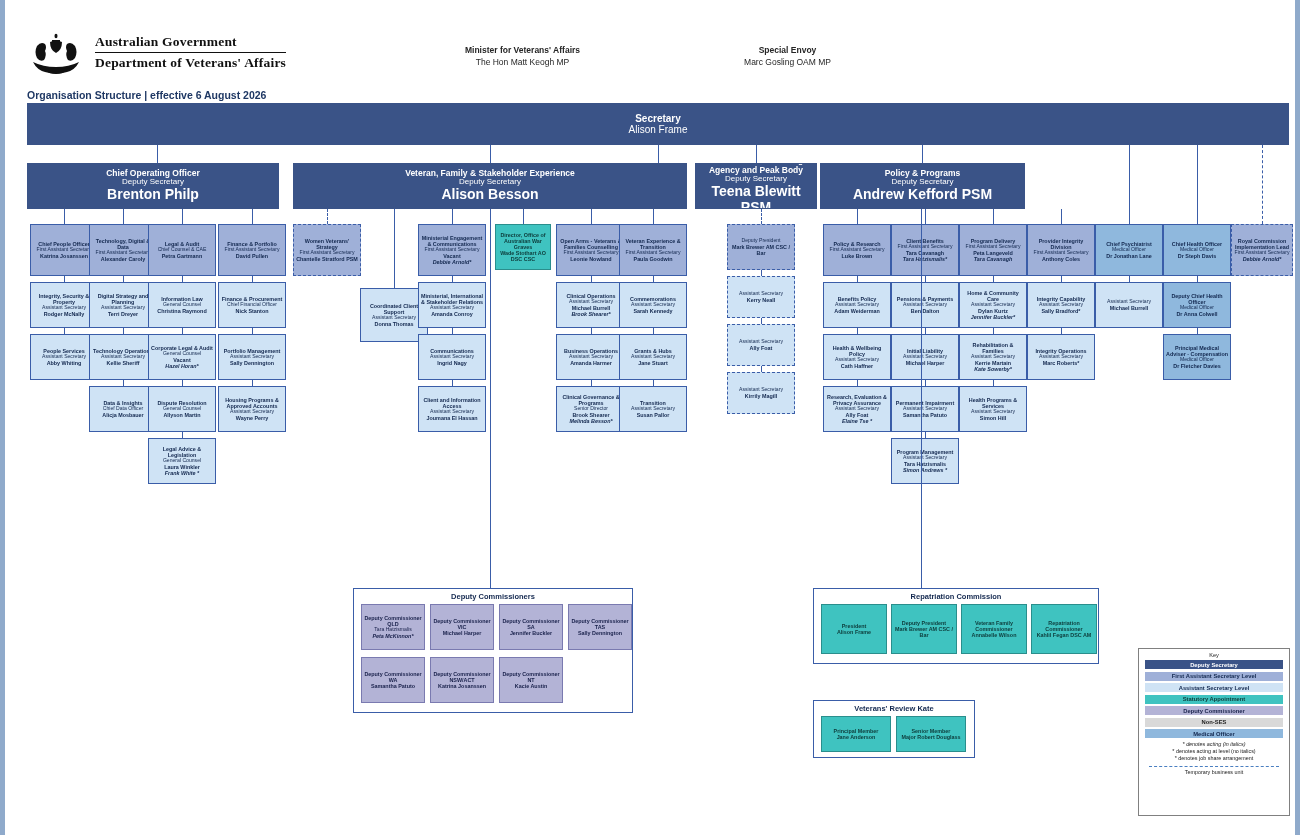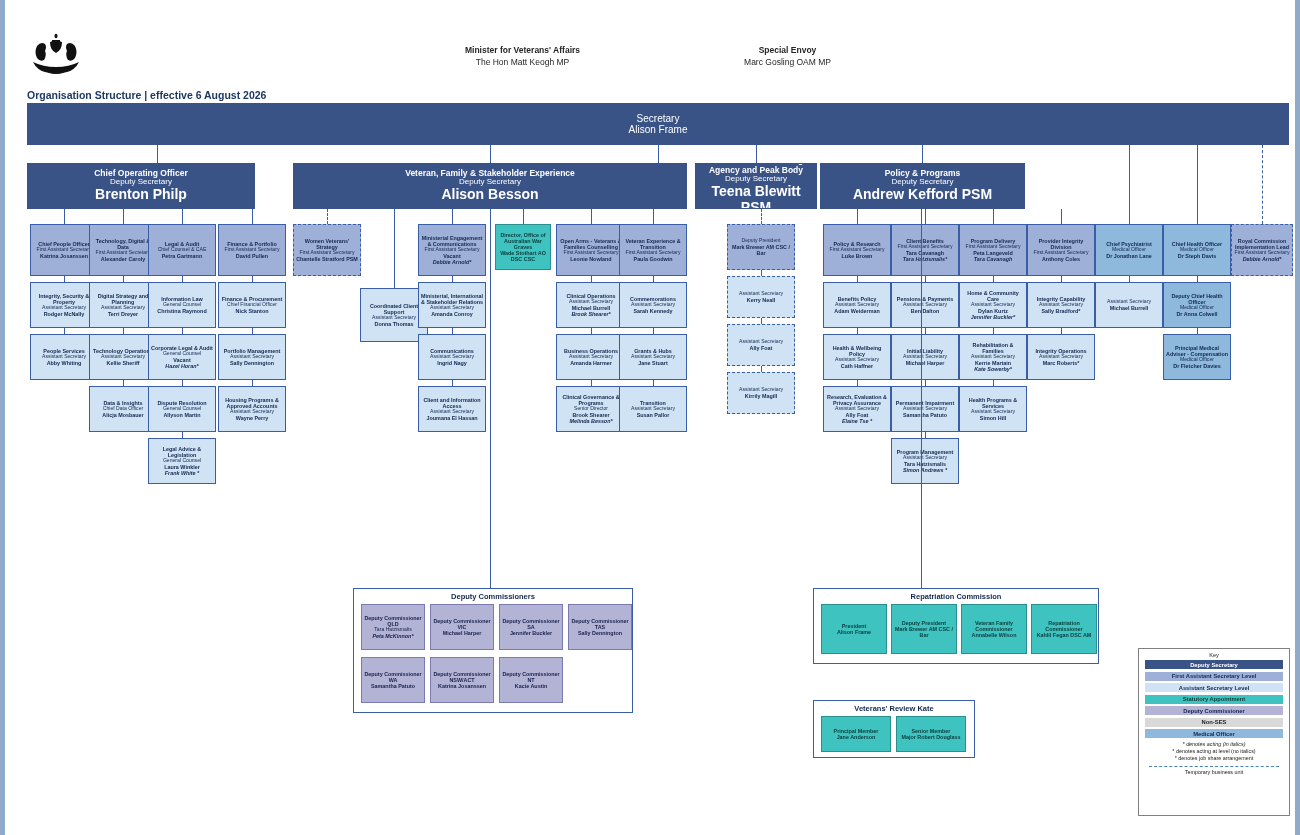--- a/index.html
+++ b/index.html
@@ -43,21 +43,21 @@
   .box .l2{font-weight:normal;}
   .box .l3{font-weight:bold;}
   .box .l4{font-weight:bold;font-style:italic;}
 
   .ds{background:#3a5387;border:1px solid #3a5387;color:#ffffff;}
   .ds .l1{font-size:8.5px;}
   .ds .l2{font-size:8px;font-weight:normal;}
   .ds .l3{font-size:14px;}
 
   .sec{background:#3a5387;border:1px solid #3a5387;color:#ffffff;}
-  .sec .l1{font-size:10px;font-weight:normal;}
+  .sec .l1{font-size:10px;font-weight:bold;}
   .sec .l3{font-size:10px;font-weight:normal;}
 
   .fas{background:#9fb0d8;color:#13284f;}
   .as{background:#cfe3f5;color:#13284f;}
   .stat{background:#3fc3c0;border:1px solid #2a8e8c;color:#0d3b3a;}
   .dc{background:#b3b3d6;border:1px solid #7a7ab0;color:#18204a;}
   .mo{background:#8fb8dd;color:#13284f;}
   .dashed{border:1.4px dashed #3a5da8;}
 
   .box .l1,.box .l2,.box .l3,.box .l4{line-height:1.12;display:block;width:100%;}
@@ -96,20 +96,25 @@
       <g fill="#111">
         <ellipse cx="31" cy="10" rx="1.5" ry="2.2"></ellipse>
         <path d="M27 14 h8 v2 h-8 z"></path>
         <path d="M25 16 q6 -3 12 0 q0 8 -6 11 q-6 -3 -6 -11 z"></path>
         <path d="M12 20 q4 -5 8 -2 q2 3 0 7 q2 4 -1 9 q-4 2 -7 -2 q-3 -6 0 -12 z"></path>
         <path d="M50 20 q-4 -5 -8 -2 q-2 3 0 7 q-2 4 1 9 q4 2 7 -2 q3 -6 0 -12 z"></path>
         <path d="M8 36 q10 5 23 5 q13 0 23 -5 q-4 8 -12 10 q-11 3 -22 0 q-8 -2 -12 -10 z"></path>
         <path d="M20 44 q11 4 22 0 q-4 4 -11 4 q-7 0 -11 -4 z"></path>
       </g>
     </svg>
+    <div class="gov-text">
+      <div class="gov-line1">Australian Government</div>
+      <div class="gov-rule"></div>
+      <div class="gov-line2">Department of Veterans' Affairs</div>
+    </div>
   </div>
 
   <div class="minister" style="left:435px;top:45px;width:165px;">
     <div class="role">Minister for Veterans' Affairs</div>
     <div class="person">The Hon Matt Keogh MP</div>
   </div>
   <div class="minister" style="left:700px;top:45px;width:165px;">
     <div class="role">Special Envoy</div>
     <div class="person">Marc Gosling OAM MP</div>
   </div>
@@ -117,21 +122,21 @@
   <div class="subtitle">Organisation Structure | effective 6 August 2026</div>
 
   <div class="box sec" style="left:22px;top:103px;width:1262px;height:42px;">
     <span class="l1">Secretary</span>
     <span class="l3">Alison Frame</span>
   </div>
 
   <div id="dyn">
         <div class="ln lnv" style="left:653px;top:145px;width:1px;height:18px;"></div>
         <div class="ln lnh" style="left:653px;top:163px;width:1px;height:1px;"></div>
-        <div class="box ds" style="left:22px;top:163px;width:228px;height:46px;">
+        <div class="box ds" style="left:22px;top:163px;width:252px;height:46px;">
           <span class="l1">Chief Operating Officer</span>
           <span class="l2">Deputy Secretary</span>
           <span class="l3">Brenton Philp</span>
         </div>
         <div class="ln lnv" style="left:152px;top:145px;width:1px;height:18px;"></div>
         <div class="box mini fas" style="left:25px;top:224px;width:68px;height:52px;">
           <span class="l1">Chief People Officer</span>
           <span class="l2">First Assistant Secretary</span>
           <span class="l3">Katrina Josanssen</span>
         </div>

